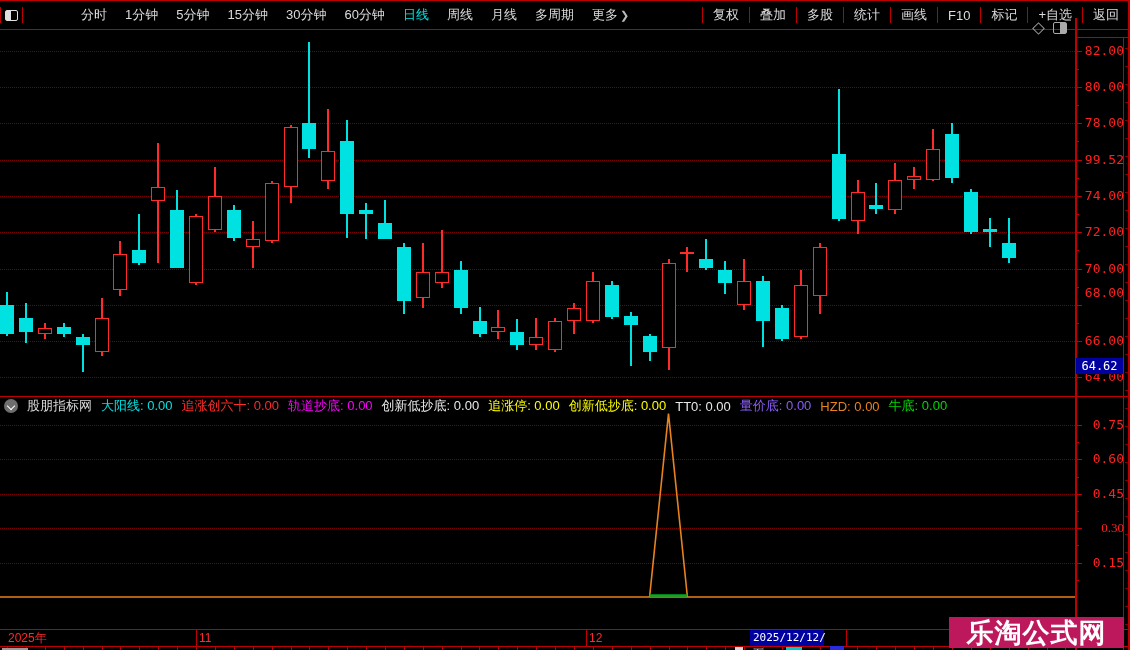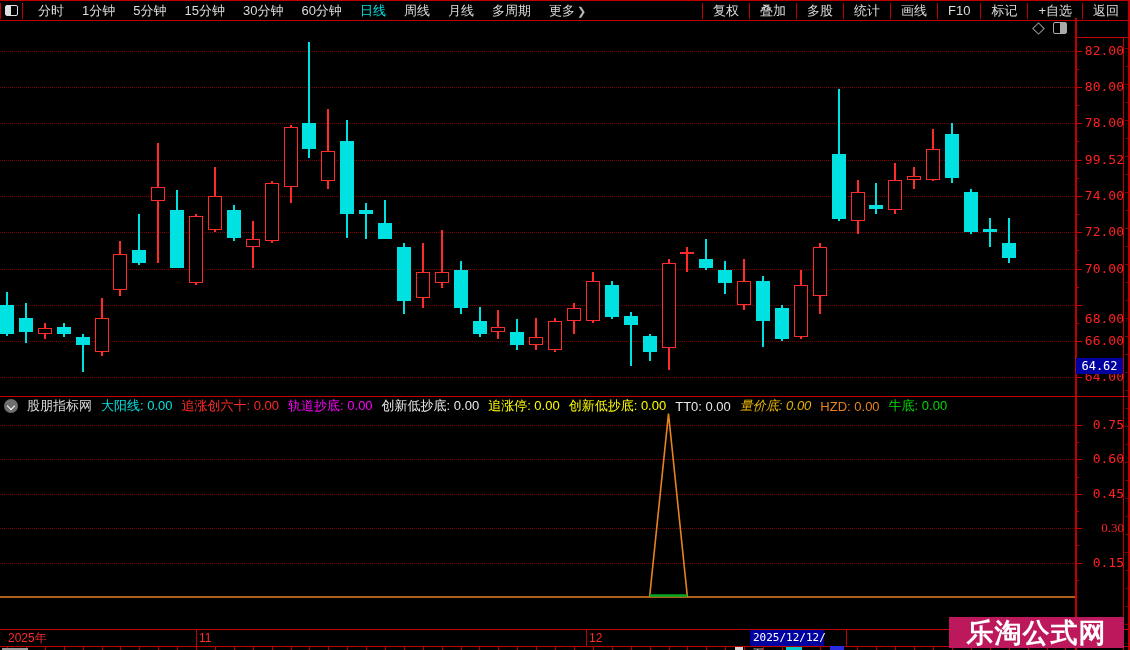--- a/index.html
+++ b/index.html
@@ -5,23 +5,23 @@
   * { margin:0; padding:0; box-sizing:border-box; }
   html,body { background:#000; }
   .win {
     position:relative; width:1130px; height:650px; background:#000;
     font-family:"Liberation Sans", sans-serif; overflow:hidden;
     color:#ddd;
   }
   .abs { position:absolute; }
   
   .toolbar {
-    position:absolute; left:0; top:0; width:1130px; height:21px;
+    position:absolute; left:0; top:0; width:1130px; height:30px;
     border-top:1px solid #c00000; border-bottom:1px solid #c00000;
-    display:flex; align-items:center; background:#000;
+    display:flex; align-items:center; background:#000;gap:43px;
   }
   .tb-iconbox {
     width:23px; height:16px; border-left:1px solid #c00000; border-right:1px solid #c00000;
     display:flex; align-items:center; justify-content:center; flex:0 0 auto;
   }
   .split-sq { width:13px; height:11px; border:1px solid #e0e0e0; border-radius:2px; position:relative; }
   .split-sq::after { content:""; position:absolute; left:0; top:0; bottom:0; width:5px; background:#e0e0e0; }
   .menu { display:flex; align-items:center; gap:0; padding-left:6px; }
   .menu-item { font-size:13px; color:#dcdcdc; padding:0 9px; cursor:default; white-space:nowrap; }
   .menu-item.active { color:#00e1e1; }
@@ -125,21 +125,21 @@
       <div class="abs" style="left: 1075px; top: 214.05px; width: 4px; height: 1px; background: rgb(192, 0, 0);"></div>
       <div class="abs" style="left: 0px; top: 232.2px; width: 1075px; height: 0px; border-top: 1px dotted rgb(125, 0, 0);"></div>
       <div class="abs axlabel" style="left: 1078px; top: 224.2px;">72.00</div>
       <div class="abs" style="left: 1075px; top: 232.2px; width: 7px; height: 1px; background: rgb(192, 0, 0);"></div>
       <div class="abs" style="left: 1075px; top: 250.35px; width: 4px; height: 1px; background: rgb(192, 0, 0);"></div>
       <div class="abs" style="left: 0px; top: 268.5px; width: 1075px; height: 0px; border-top: 1px dotted rgb(125, 0, 0);"></div>
       <div class="abs axlabel" style="left: 1078px; top: 260.5px;">70.00</div>
       <div class="abs" style="left: 1075px; top: 268.5px; width: 7px; height: 1px; background: rgb(192, 0, 0);"></div>
       <div class="abs" style="left: 1075px; top: 286.65px; width: 4px; height: 1px; background: rgb(192, 0, 0);"></div>
       <div class="abs" style="left: 0px; top: 304.8px; width: 1075px; height: 0px; border-top: 1px dotted rgb(125, 0, 0);"></div>
-      <div class="abs axlabel" style="left: 1078px; top: 311px;">68.00</div>
+      <div class="abs axlabel" style="left: 1078px; top: 285px;">68.00</div>
       <div class="abs" style="left: 1075px; top: 304.8px; width: 7px; height: 1px; background: rgb(192, 0, 0);"></div>
       <div class="abs" style="left: 1075px; top: 322.95px; width: 4px; height: 1px; background: rgb(192, 0, 0);"></div>
       <div class="abs" style="left: 0px; top: 341.1px; width: 1075px; height: 0px; border-top: 1px dotted rgb(125, 0, 0);"></div>
       <div class="abs axlabel" style="left: 1078px; top: 333.1px;">66.00</div>
       <div class="abs" style="left: 1075px; top: 341.1px; width: 7px; height: 1px; background: rgb(192, 0, 0);"></div>
       <div class="abs" style="left: 1075px; top: 359.25px; width: 4px; height: 1px; background: rgb(192, 0, 0);"></div>
       <div class="abs" style="left: 0px; top: 377.4px; width: 1075px; height: 0px; border-top: 1px dotted rgb(125, 0, 0);"></div>
       <div class="abs axlabel" style="left: 1078px; top: 369.4px;">64.00</div>
       <div class="abs" style="left: 1075px; top: 377.4px; width: 7px; height: 1px; background: rgb(192, 0, 0);"></div>
       <div class="abs" style="left: 1075px; top: 395.55px; width: 4px; height: 1px; background: rgb(192, 0, 0);"></div>
@@ -383,21 +383,21 @@
   <div class="abs" id="indRow" style="left:4px; top:398px; height:16px; display:flex; align-items:center; gap:9px; z-index:20;">
     <span class="circle-chev" style="margin-left:0;"></span>
     <span class="ind-field" style="color:#d8d8d8;">股朋指标网</span>
   <span class="ind-field" style="color: rgb(0, 225, 225);">大阳线: 0.00</span>
       <span class="ind-field" style="color: rgb(255, 42, 42);">追涨创六十: 0.00</span>
       <span class="ind-field" style="color: rgb(255, 0, 255);">轨道抄底: 0.00</span>
       <span class="ind-field" style="color: rgb(232, 232, 232);">创新低抄底: 0.00</span>
       <span class="ind-field" style="color: rgb(255, 255, 0);">追涨停: 0.00</span>
       <span class="ind-field" style="color: rgb(255, 255, 0);">创新低抄底: 0.00</span>
       <span class="ind-field" style="color: rgb(232, 232, 232);">TT0: 0.00</span>
-      <span class="ind-field" style="color: #eab308; font-style: italic;">量价底: 0.00</span>
+      <span class="ind-field" style="color: #8b5cf6;">量价底: 0.00</span>
       <span class="ind-field" style="color: rgb(232, 130, 30);">HZD: 0.00</span>
       <span class="ind-field" style="color: rgb(0, 216, 0);">牛底: 0.00</span>
     </div>
 
   <div class="watermark">
     <div class="wm1">乐淘公式网</div>
   </div>
 </div>
 
 </body></html>

